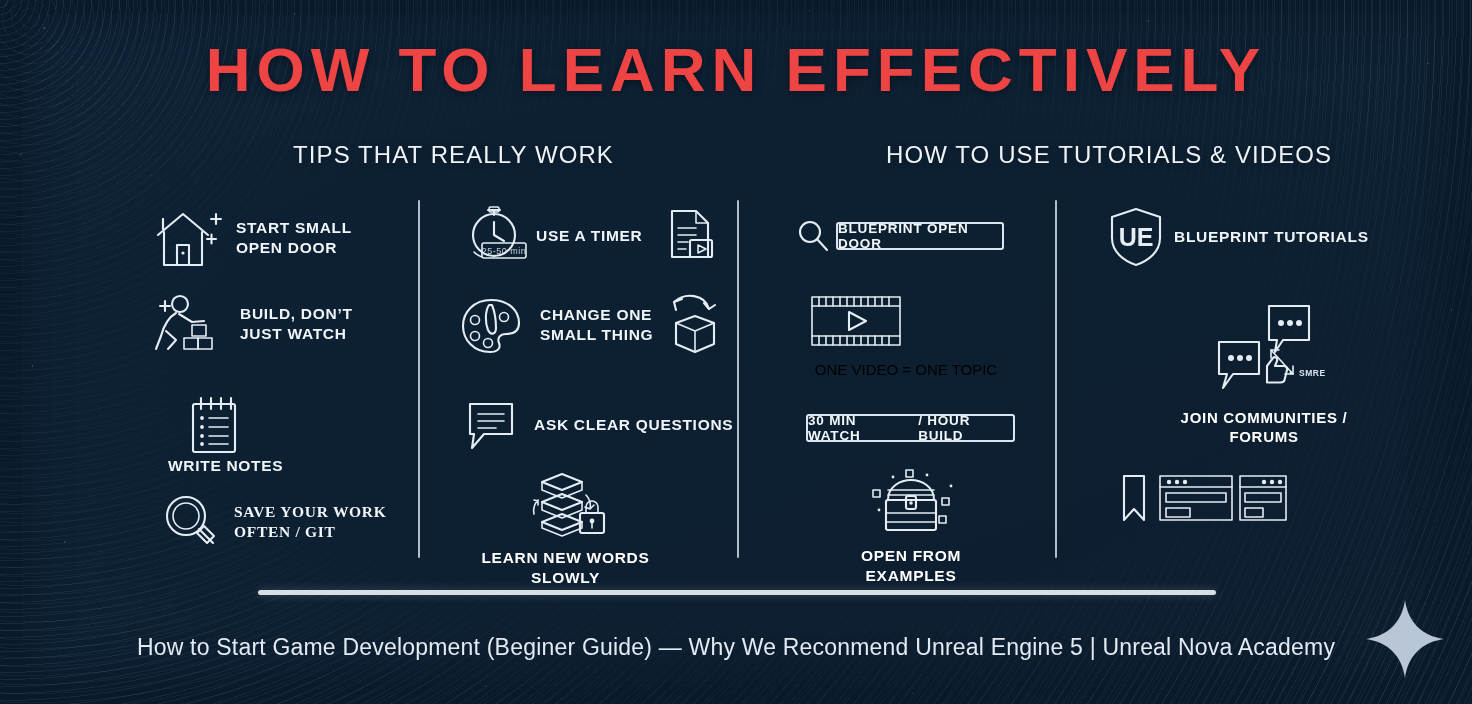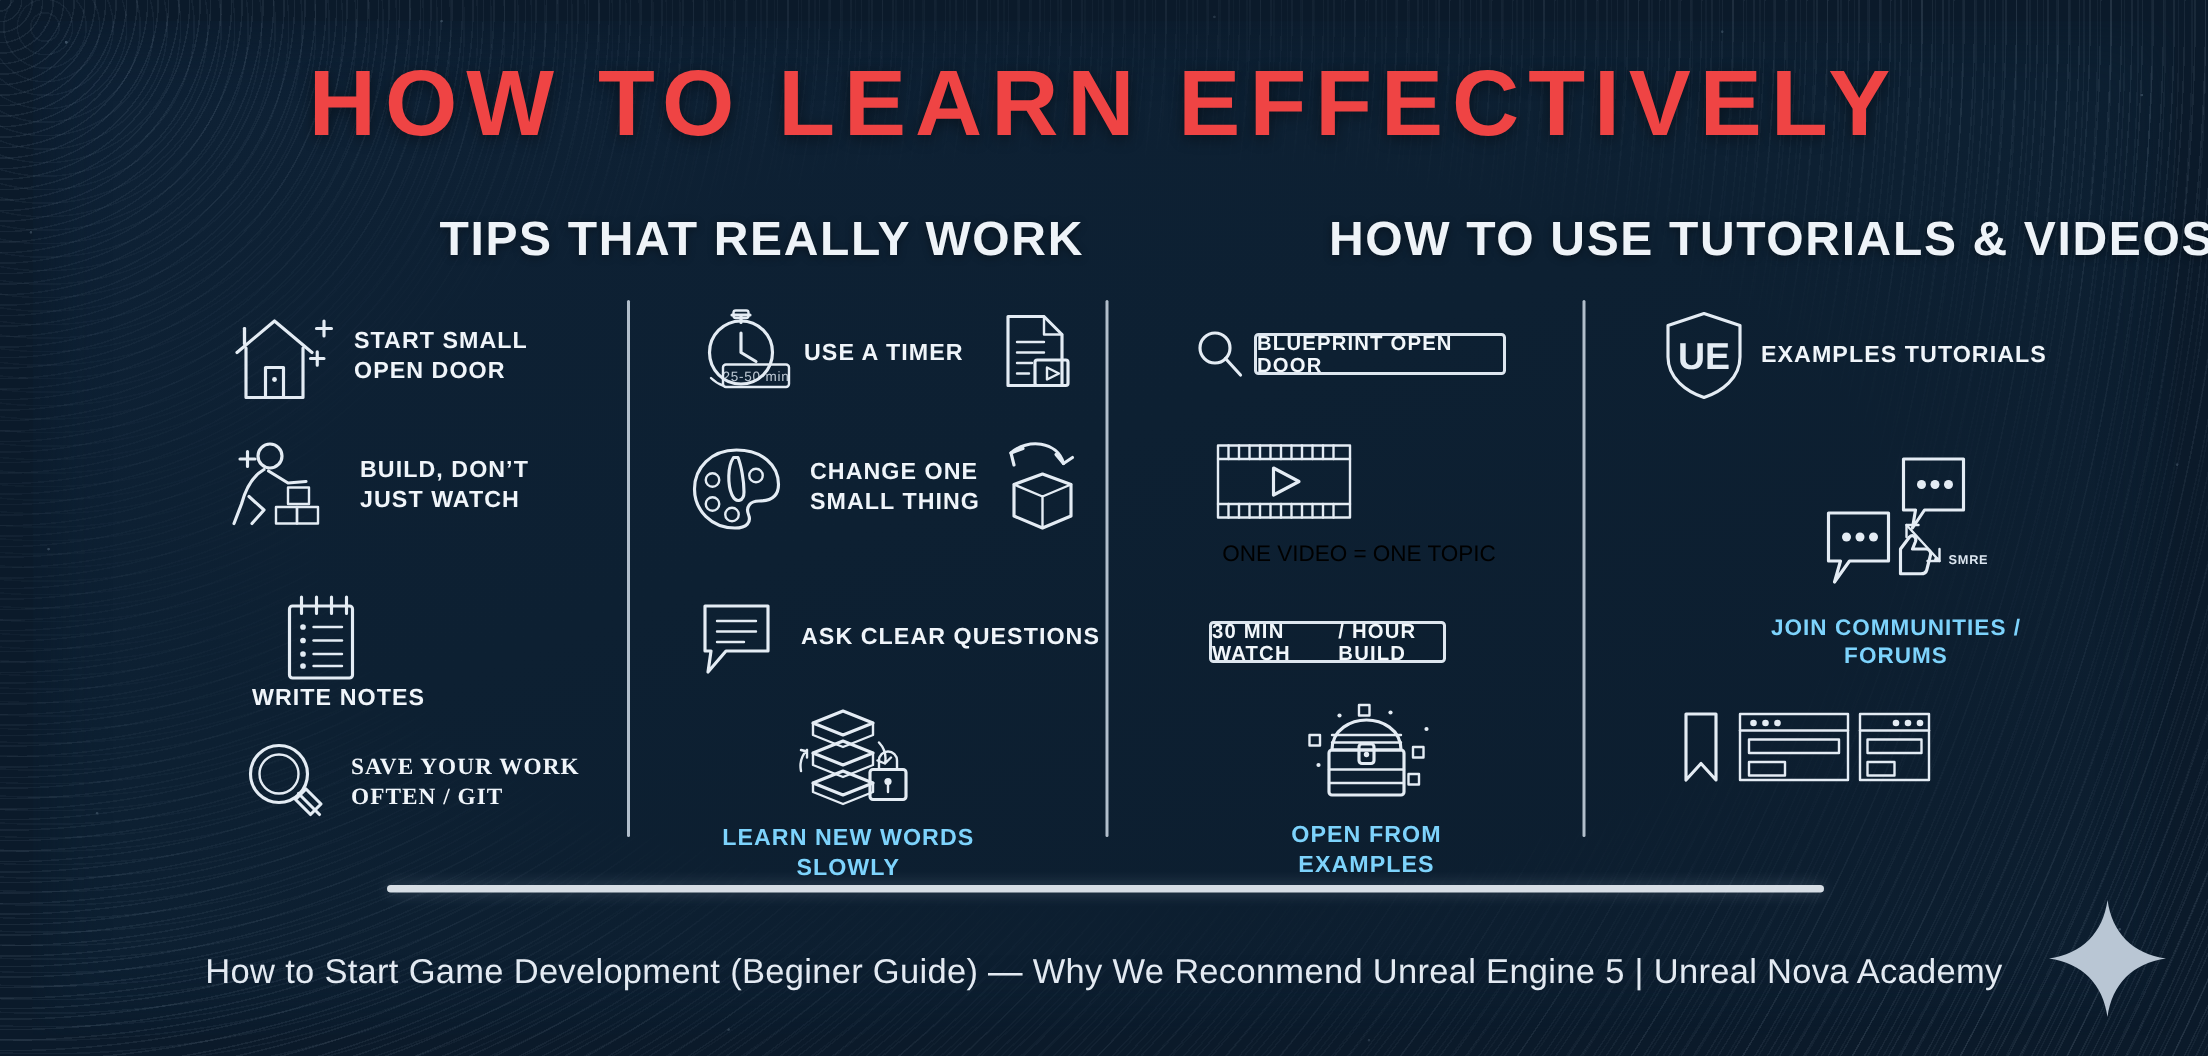--- a/index.html
+++ b/index.html
@@ -61,21 +61,21 @@
     font-size:62px;
     font-weight:700;
     letter-spacing:6px;
     color:#ef4444;
     text-shadow:0 2px 10px rgba(0,0,0,.45);
     white-space:nowrap;
   }
 
   .sec-head {
     position:absolute;
-    font-size:32px; font-weight:700;
+    font-size:24px; font-weight:400;
     letter-spacing:1.1px;
     color:#eef3f8;
     white-space:nowrap;
     text-shadow:0 1px 6px rgba(0,0,0,.4);
   }
   #sec-left  { top:141px; left:293px; }
   #sec-right { top:141px; left:886px; }
 
   
   .vdiv { position:absolute; width:2px; background:#cfdbe6; opacity:.85; border-radius:2px; }
@@ -103,21 +103,21 @@
   
   .item { position:absolute; display:flex; align-items:center; }
   .item .ico { flex:0 0 auto; display:block; }
   .item .lbl {
     font-size:15.5px; font-weight:700; letter-spacing:.7px;
     color:#f0f5fa; line-height:1.28; white-space:pre-line;
   }
   .stack { position:absolute; text-align:center; }
   .stack .lbl {
     font-size:15.5px; font-weight:700; letter-spacing:.7px;
-    color:#7dd3fc; line-height:1.28; white-space:pre-line; margin-top:4px;
+    color:#ffffff; line-height:1.28; white-space:pre-line; margin-top:4px;
   }
 
   .boxed {
     position:absolute;
     border:2px solid #dde6ef;
     border-radius:3px;
     color:#f2f7fb;
     font-weight:700;
     letter-spacing:.8px;
     display:flex; align-items:center; justify-content:center;
@@ -309,21 +309,21 @@
             <path class="st-thin" d="M2 11 h88 M2 41 h88"></path>
             <path class="st-thin" d="M9 2 v9 M16 2 v9 M23 2 v9 M30 2 v9 M37 2 v9 M44 2 v9 M51 2 v9 M58 2 v9 M65 2 v9 M72 2 v9 M79 2 v9"></path>
             <path class="st-thin" d="M9 41 v9 M16 41 v9 M23 41 v9 M30 41 v9 M37 41 v9 M44 41 v9 M51 41 v9 M58 41 v9 M65 41 v9 M72 41 v9 M79 41 v9"></path>
             <path class="st" d="M39 17 L56 26 L39 35 Z"></path>
           </svg>
         </span>
       </div>
       <div class="lbl" style="text-align:center; margin-top:14px; width:192px; font-size:15px;">ONE VIDEO = ONE TOPIC</div>
     </div>
 
-    <div class="boxed" style="left:806px; top:414px; width:158px; height:28px; font-size:13.5px; gap:12px;">
+    <div class="boxed" style="left:806px; top:414px; width:209px; height:28px; font-size:13.5px; gap:12px;">
       <span>30 MIN WATCH</span>
       <span>/ HOUR BUILD</span>
     </div>
 
     <div class="stack" style="left:840px; top:468px; width:142px;">
       <span class="ico" style="display:inline-block;">
         <svg width="96" height="70" viewBox="0 0 96 70">
           <path class="st" d="M25 32 C25 18 38 12 48 12 C58 12 71 18 71 32 Z"></path>
           <path class="st-thin" d="M25 22 h46 M25 27 h46"></path>
           <rect class="st" x="23" y="32" width="50" height="30" rx="2"></rect>
@@ -345,21 +345,21 @@
     </div>
 
     <div class="item" style="left:1108px; top:206px;">
       <span class="ico">
         <svg width="56" height="62" viewBox="0 0 56 62">
           <path class="st" d="M28 3 L52 11 V32 C52 46 40 55 28 59 C16 55 4 46 4 32 V11 Z" stroke-width="2.6"></path>
           <path class="fl" d="M17 20 h6 v14 c0 3 1.5 4.5 4 4.5 s4-1.5 4-4.5 V20 h6 v15 c0 6-4 9.5-10 9.5 S17 41 17 35 Z" opacity="0"></path>
           <text x="28" y="40" text-anchor="middle" class="fl" font-size="25" font-weight="bold" font-family="Liberation Sans, sans-serif">UE</text>
         </svg>
       </span>
-      <span class="lbl" style="margin-left:10px;">EXAMPLES TUTORIALS</span>
+      <span class="lbl" style="margin-left:10px;">BLUEPRINT TUTORIALS</span>
     </div>
 
     <div class="stack" style="left:1166px; top:300px; width:196px;">
       <span class="ico" style="display:inline-block;">
         <svg width="106" height="100" viewBox="0 0 106 100">
           <path class="st" d="M58 6 H98 V40 H72 L64 52 L66 40 H58 Z"></path>
           <circle class="fl" cx="70" cy="23" r="3"></circle>
             <circle class="fl" cx="79" cy="23" r="3"></circle>
             <circle class="fl" cx="88" cy="23" r="3"></circle>
           <path class="st" d="M8 42 H48 V74 H22 L12 88 L16 74 H8 Z"></path>

